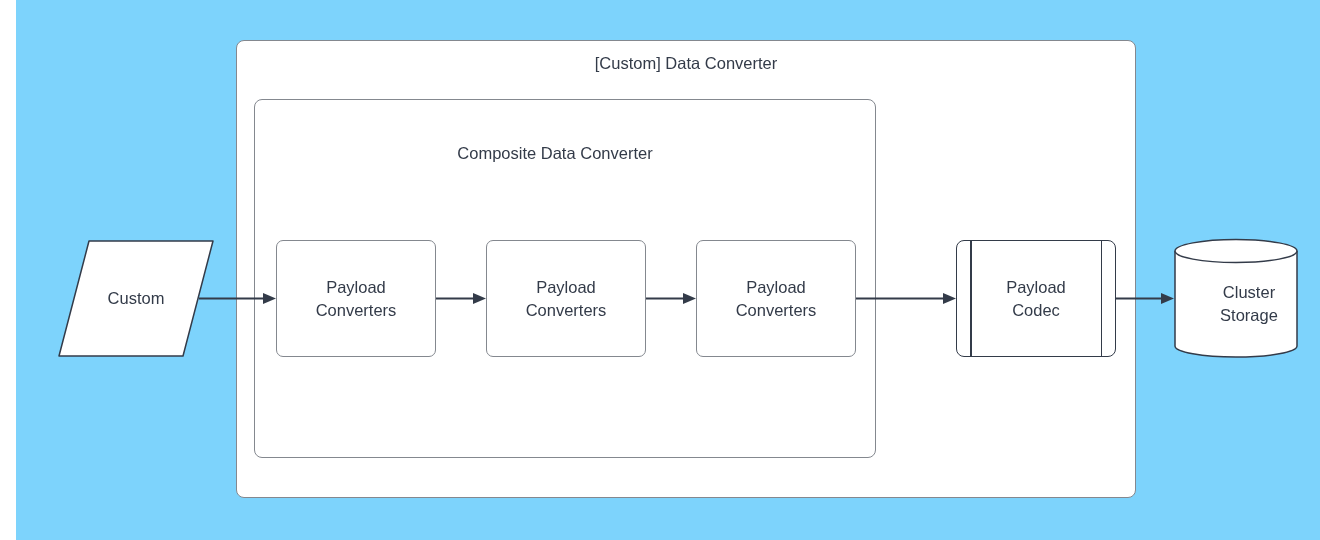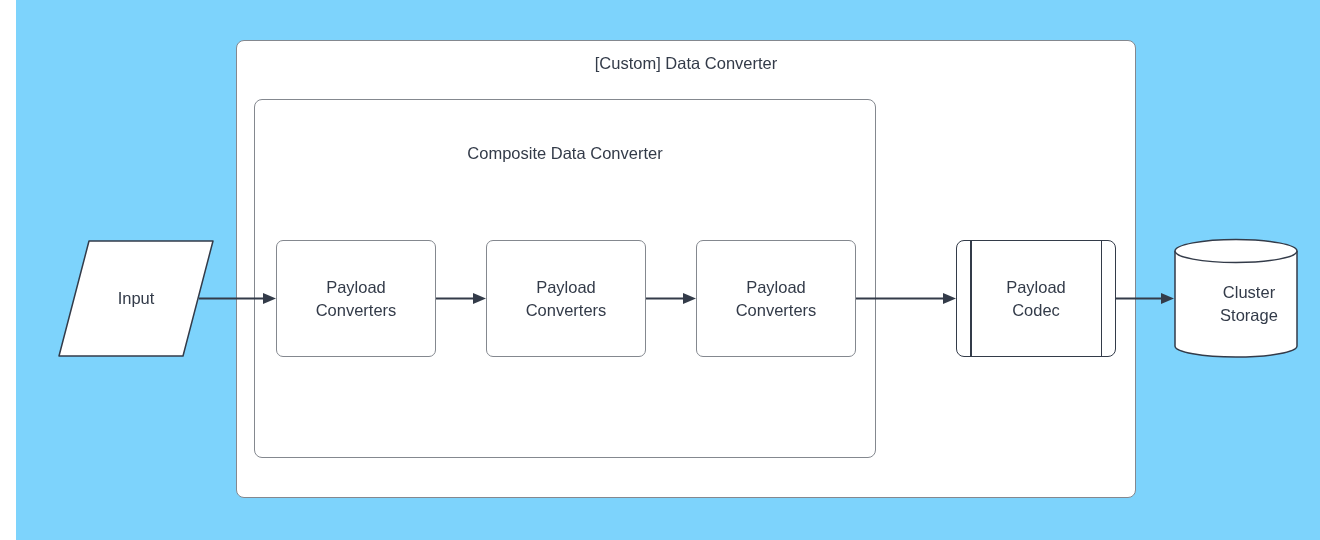--- a/index.html
+++ b/index.html
@@ -27,21 +27,21 @@
   .container.outer { left: 220px; top: 40px; width: 900px; height: 458px; }
   .container.inner { left: 238px; top: 99px; width: 622px; height: 359px; }
   .container-label {
     position: absolute;
     text-align: center;
     font-size: 16.5px;
     line-height: 22px;
     color: #333b49;
   }
   .container-label.outer-label { left: 220px; top: 52px; width: 900px; }
-  .container-label.inner-label { left: 238px; top: 142px; width: 622px; }
+  .container-label.inner-label { left: 228px; top: 142px; width: 622px; }
   .node {
     position: absolute;
     display: flex;
     align-items: center;
     justify-content: center;
     box-sizing: border-box;
   }
   .node-label {
     white-space: pre-line;
     text-align: center;
@@ -98,21 +98,21 @@
   <div class="container outer"></div>
   <div class="container-label outer-label">[Custom] Data Converter</div>
 
   <div class="container inner"></div>
   <div class="container-label inner-label">Composite Data Converter</div>
 
   <div class="node input-node">
     <svg class="shape-svg" viewBox="0 0 156 117">
       <path d="M 31 1 L 155 1 L 125 116 L 1 116 Z" fill="#ffffff" stroke="#333b49" stroke-width="1.5" stroke-linejoin="round"></path>
     </svg>
-    <span class="node-label">Input</span>
+    <span class="node-label">Custom</span>
   </div>
 
   <div class="node rounded-box box-1">
     <span class="node-label">Payload
 Converters</span>
   </div>
   <div class="node rounded-box box-2">
     <span class="node-label">Payload
 Converters</span>
   </div>

